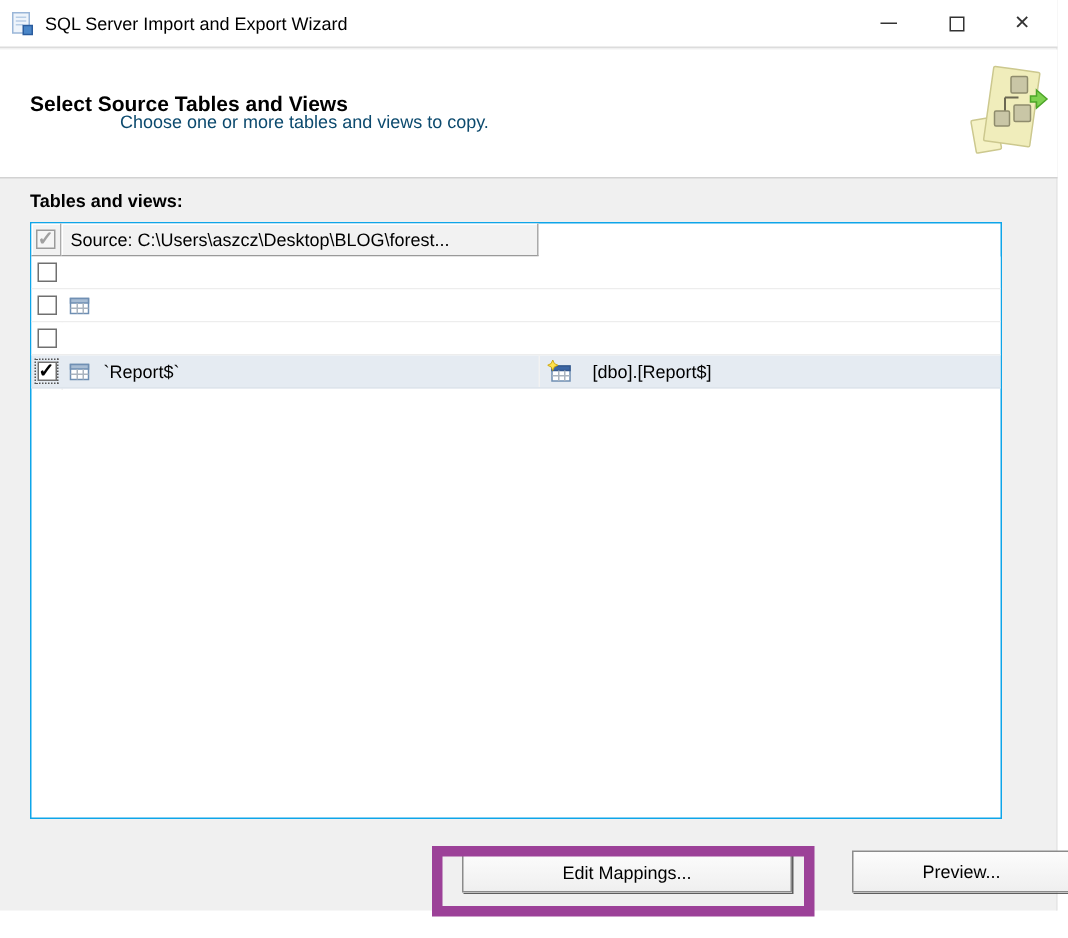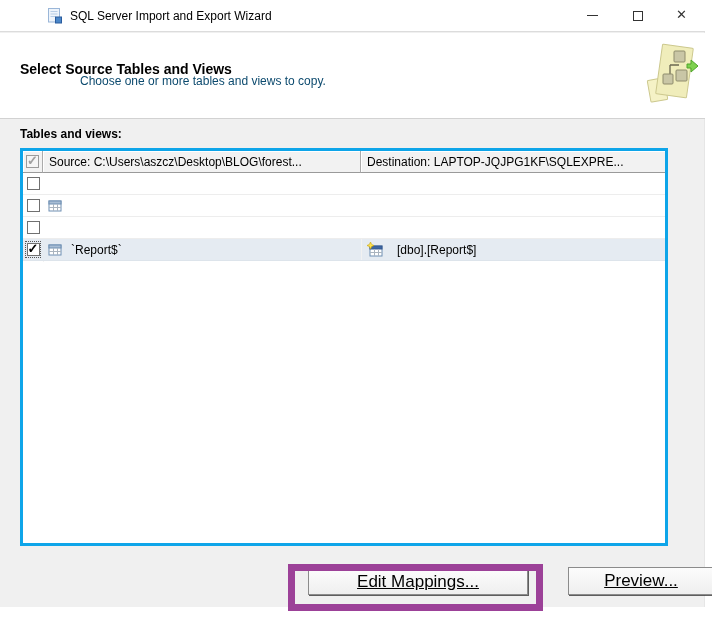--- a/index.html
+++ b/index.html
@@ -2,41 +2,41 @@
 <html><head>
 <meta charset="utf-8">
 <style>
   * { margin:0; padding:0; box-sizing:border-box; }
   body { background:#ffffff; font-family:"Liberation Sans", sans-serif; }
   .page { position:relative; width:712px; height:625px; background:#ffffff; overflow:hidden; font-size:12px; color:#000; }
 
   .dialog { position:absolute; left:0; top:0; width:705px; height:607px; background:#f0f0f0; border-right:1px solid #e6e6e6; }
 
   
-  .titlebar { position:absolute; left:0; top:0; width:705px; height:32px; background:#ffffff; border-bottom:1px solid #dcdcdc; display:flex; align-items:center;padding-left:40px; }
+  .titlebar { position:absolute; left:0; top:0; width:705px; height:32px; background:#ffffff; border-bottom:1px solid #dcdcdc; display:flex; align-items:center; }
   .titlebar-icon { margin-left:7px; width:16px; height:16px; flex:0 0 auto; }
   .titlebar-title { margin-left:7px; font-size:12px; color:#000; white-space:nowrap; }
   .win-controls { margin-left:auto; display:flex; height:100%; }
   .win-btn { width:45px; height:100%; display:flex; align-items:center; justify-content:center; cursor:default; }
   .glyph-min { width:11px; height:1px; background:#333; }
   .glyph-max { width:10px; height:10px; border:1px solid #333; background:transparent; }
   .glyph-close { position:relative; width:11px; height:11px; }
   .glyph-close::before { content:"✕"; position:absolute; left:-1px; top:-3px; font-size:13px; font-weight:400; color:#333; }
 
   
   .wiz-header { position:absolute; left:0; top:33px; width:705px; height:85px; background:#ffffff; }
   .wiz-title { position:absolute; left:20px; top:28px; font-size:14px; font-weight:700; color:#000; }
   .wiz-subtitle { position:absolute; left:40px; top:41px; font-size:12px; color:#0c4a6e;margin-left:40px; }
   .wiz-icon { position:absolute; left:646px; top:10px; width:56px; height:66px; }
   .header-divider { position:absolute; left:0; top:118px; width:705px; height:1px; background:#d2d2d2; }
 
   
   .tables-label { position:absolute; left:20px; top:127px; font-size:12px; color:#000;font-weight:bold; }
 
-  .grid { position:absolute; left:20px; top:148px; width:648px; height:398px; background:#ffffff; border:3px solid #0ea5e9; display:flex; flex-direction:column; }
+  .grid { position:absolute; left:20px; top:148px; width:648px; height:398px; background:#ffffff; border:1px solid #0ea5e9; display:flex; flex-direction:column; }
   .grid-header { display:flex; height:22px; flex:0 0 auto; }
   .th { background:#f2f2f2; border-right:1px solid #ababab; border-bottom:1px solid #9a9a9a; box-shadow:inset 1px 1px 0 #ffffff; overflow:hidden; white-space:nowrap; display:flex; align-items:center; }
   .th-check { width:20px; justify-content:center; }
   .th-source { width:318px; padding-left:6px; }
   .th-dest { flex:1; padding-left:6px; border-right:none; }
 
   .row { display:flex; height:22px; flex:0 0 auto; align-items:center; border-bottom:1px solid #ededed; background:#ffffff; }
   .row.selected { background:#e5ebf2; border-bottom-color:#dde4eb;align-items:flex-end; }
   .cell-check { width:20px; height:100%; display:flex; align-items:center; justify-content:center; flex:0 0 auto; }
   .row.selected .cell-check { outline:1px dotted #555; outline-offset:-3px; }
@@ -45,21 +45,21 @@
 
   .checkbox { position:relative; width:13px; height:13px; background:#ffffff; border:1px solid #707070; flex:0 0 auto; }
   .checkbox.checked::before { content:"✓"; position:absolute; left:0px; top:-3px; font-size:13px; font-weight:700; color:#000; }
   .checkbox.gray { background:#f5f5f5; border-color:#9b9b9b; }
   .checkbox.gray::before { content:"✓"; position:absolute; left:0px; top:-3px; font-size:13px; font-weight:700; color:#a0a0a0; }
 
   .tbl-icon { width:14px; height:14px; flex:0 0 auto; }
   .newtbl-icon { width:17px; height:16px; flex:0 0 auto; }
 
   
-  .btn { position:absolute; background:linear-gradient(#fcfcfc,#efefef); border:1px solid #8b8b8b; box-shadow:1px 1px 0 rgba(45,45,45,0.75); font-size:17px; color:#000; text-align:center; display:flex; align-items:center; justify-content:center; cursor:default;text-decoration:underline; }
+  .btn { position:absolute; background:linear-gradient(#fcfcfc,#efefef); border:1px solid #8b8b8b; box-shadow:1px 1px 0 rgba(45,45,45,0.75); font-size:12px; color:#000; text-align:center; display:flex; align-items:center; justify-content:center; cursor:default; }
   .btn-edit { left:308px; top:568px; width:220px; height:27px; }
   .btn-preview { left:568px; top:567px; width:146px; height:28px; }
 
   
   .annotation-rect { position:absolute; left:288px; top:564px; width:255px; height:47px; border:7px solid #9c4198; z-index:20; }
 </style>
 </head>
 <body>
 
 <div class="page">
@@ -103,21 +103,20 @@
     <div class="header-divider"></div>
 
     <div class="tables-label">Tables and views:</div>
 
     <div class="grid">
       <div class="grid-header">
         <div class="th th-check">
           <span class="checkbox gray"></span>
         </div>
         <div class="th th-source">Source: C:\Users\aszcz\Desktop\BLOG\forest...</div>
-        <div class="th th-dest">Destination: LAPTOP-JQJPG1KF\SQLEXPRE...</div>
       </div>
 
       <div class="row">
         <div class="cell-check">
           <span class="checkbox"></span>
         </div>
         <div class="cell-dest">
           <span></span>
         </div>
       </div>

